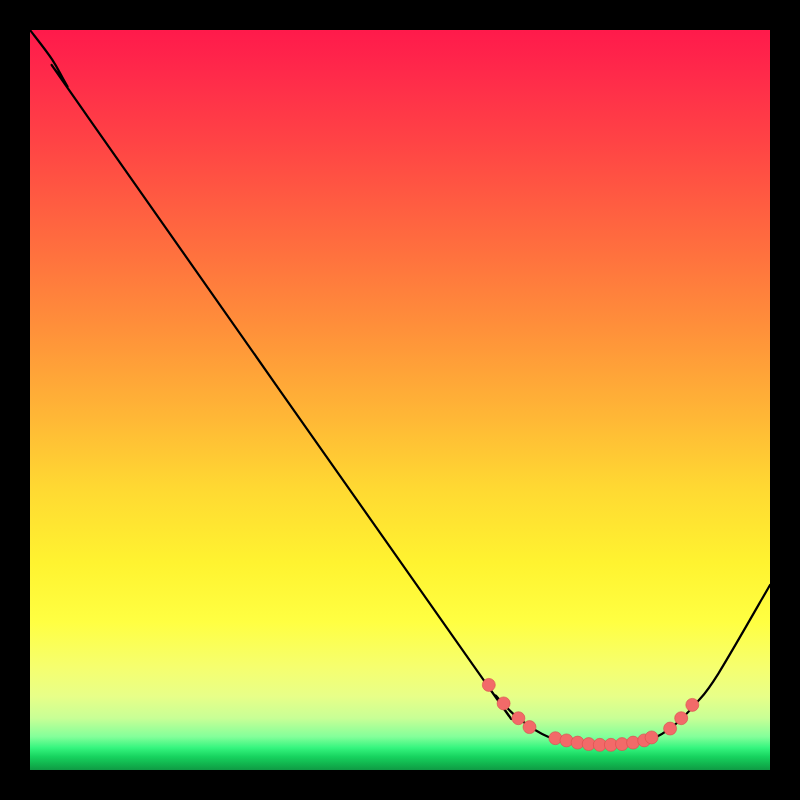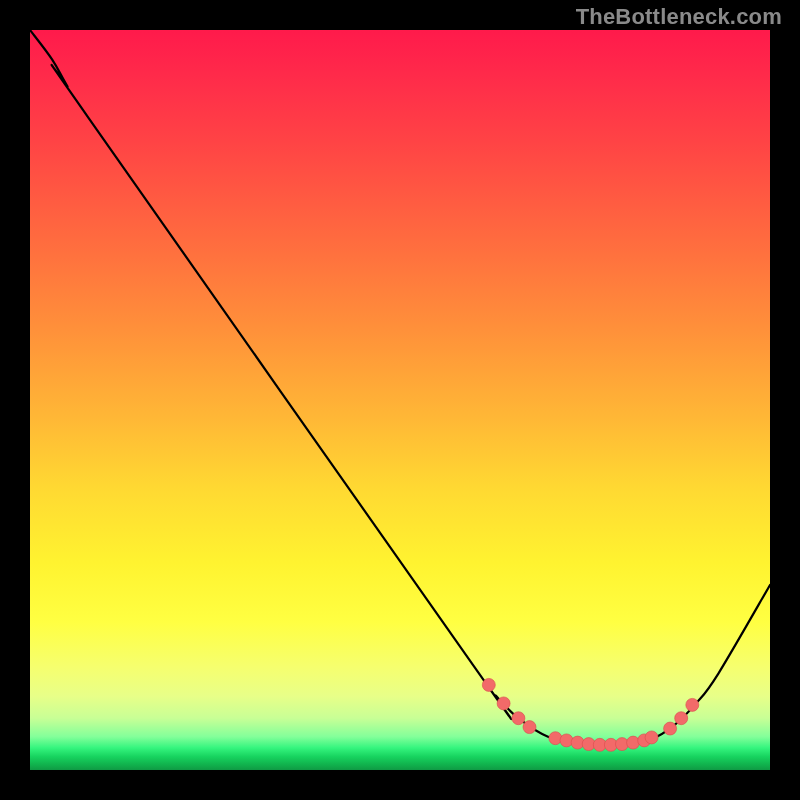--- a/index.html
+++ b/index.html
@@ -74,21 +74,20 @@
   .dot {
     fill: #f26a69; 
     stroke: #d84c4c;
     stroke-width: 0.6;
   }
 </style>
 </head>
 <body>
 
 <div class="container">
-  <div class="attribution">TheBottleneck.com</div>
 
   <div class="plot">
     <div class="gradient-bg"></div>
     <svg class="curve" viewBox="0 0 740 740" preserveAspectRatio="none">
       <path id="curve-path" class="curve-path" d="M 0.00 0.00 C 4.00 5.33, 15.54 19.61, 22.20 29.60 C 28.86 39.59, 30.34 44.84, 37.00 55.50 C 43.66 66.16, -14.06 -15.76, 59.20 88.80 C 132.46 193.36, 370.74 532.50, 444.00 636.40 C 517.26 740.30, 458.21 656.68, 466.20 666.00 C 474.19 675.32, 479.08 680.87, 488.40 688.20 C 497.72 695.53, 506.01 702.04, 518.00 706.70 C 529.99 711.36, 541.68 712.63, 555.00 714.10 C 568.32 715.57, 580.01 715.77, 592.00 714.84 C 603.99 713.91, 612.28 712.38, 621.60 708.92 C 630.92 705.46, 635.81 701.99, 643.80 695.60 C 651.79 689.21, 658.01 682.72, 666.00 673.40 C 673.99 664.08, 674.88 665.11, 688.20 643.80 C 701.52 622.49, 730.68 570.98, 740.00 555.00"></path>
       <g id="markers">
           <circle cx="458.80" cy="654.90" r="6.5" class="dot"></circle>
           <circle cx="473.60" cy="673.40" r="6.5" class="dot"></circle>
           <circle cx="488.40" cy="688.20" r="6.5" class="dot"></circle>
           <circle cx="499.50" cy="697.08" r="6.5" class="dot"></circle>

